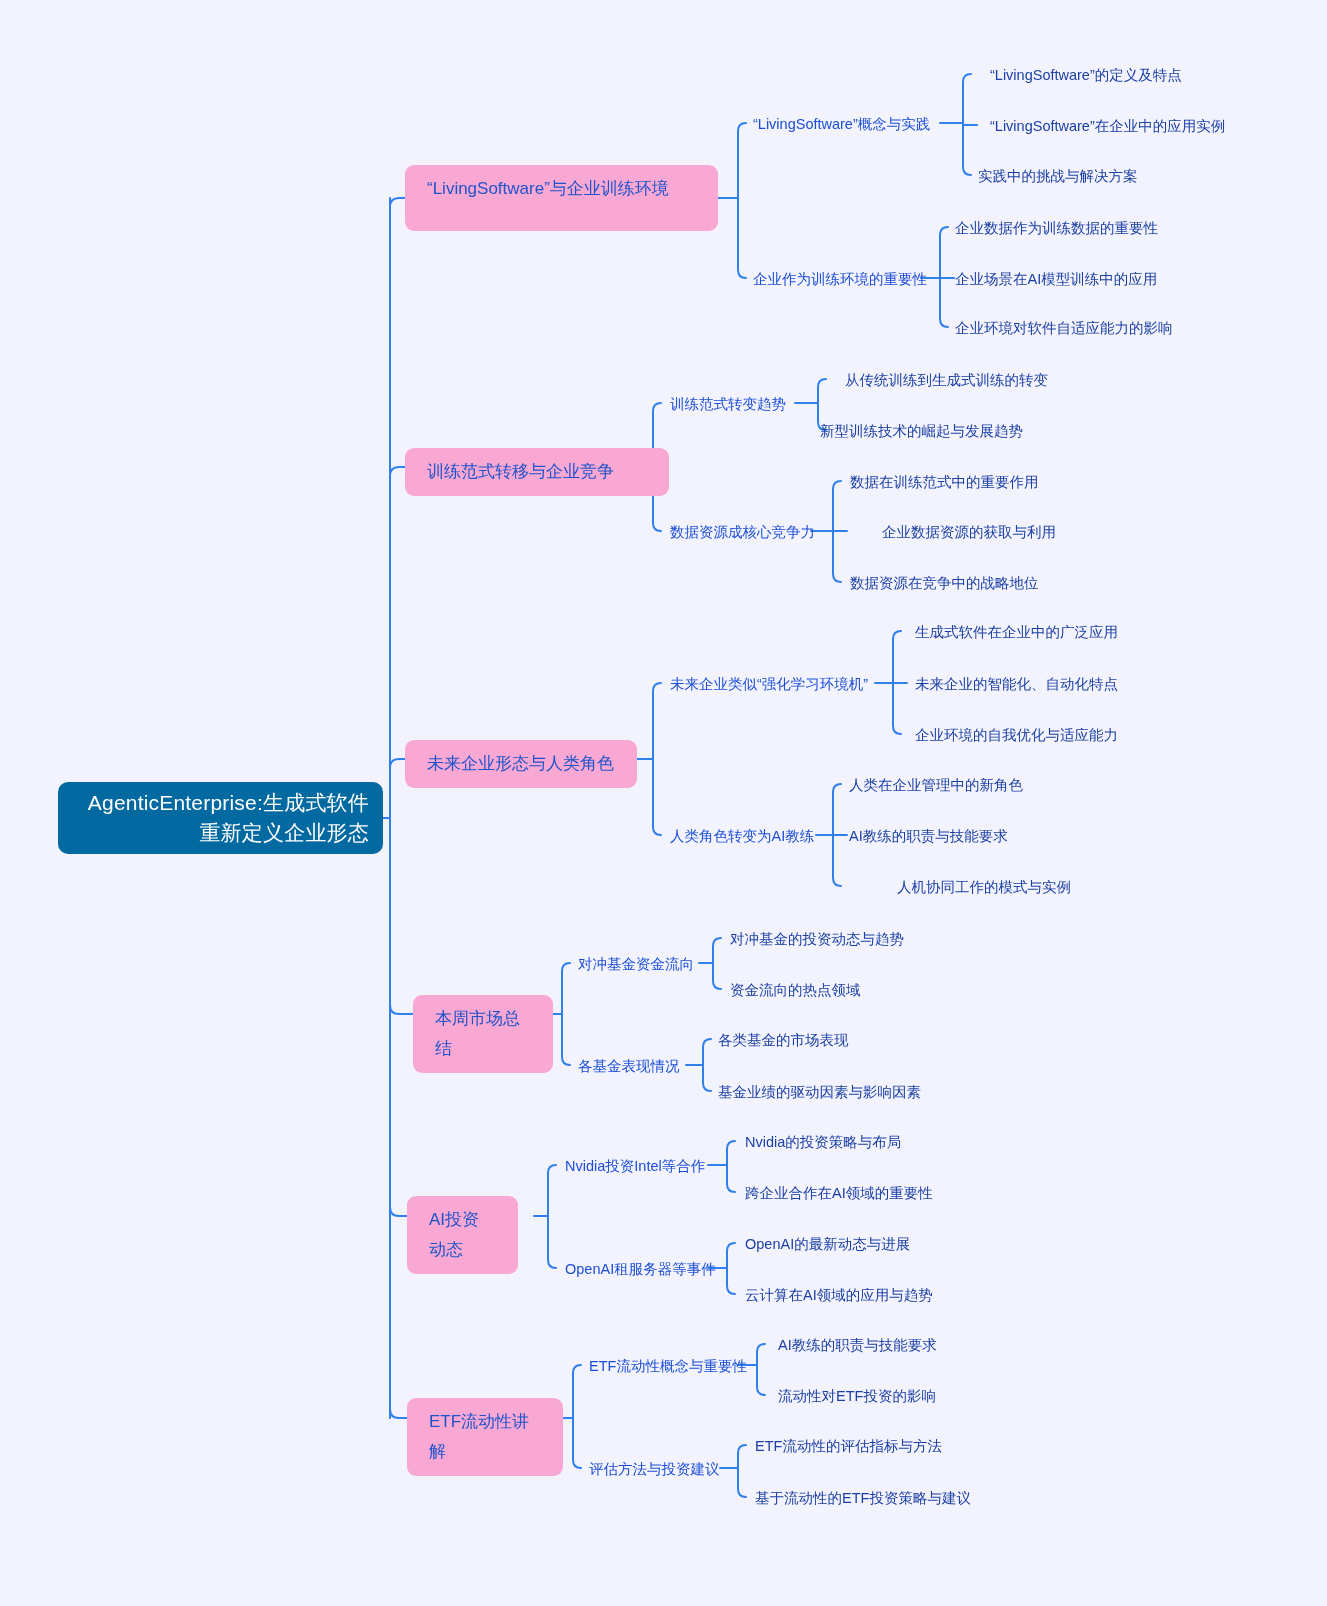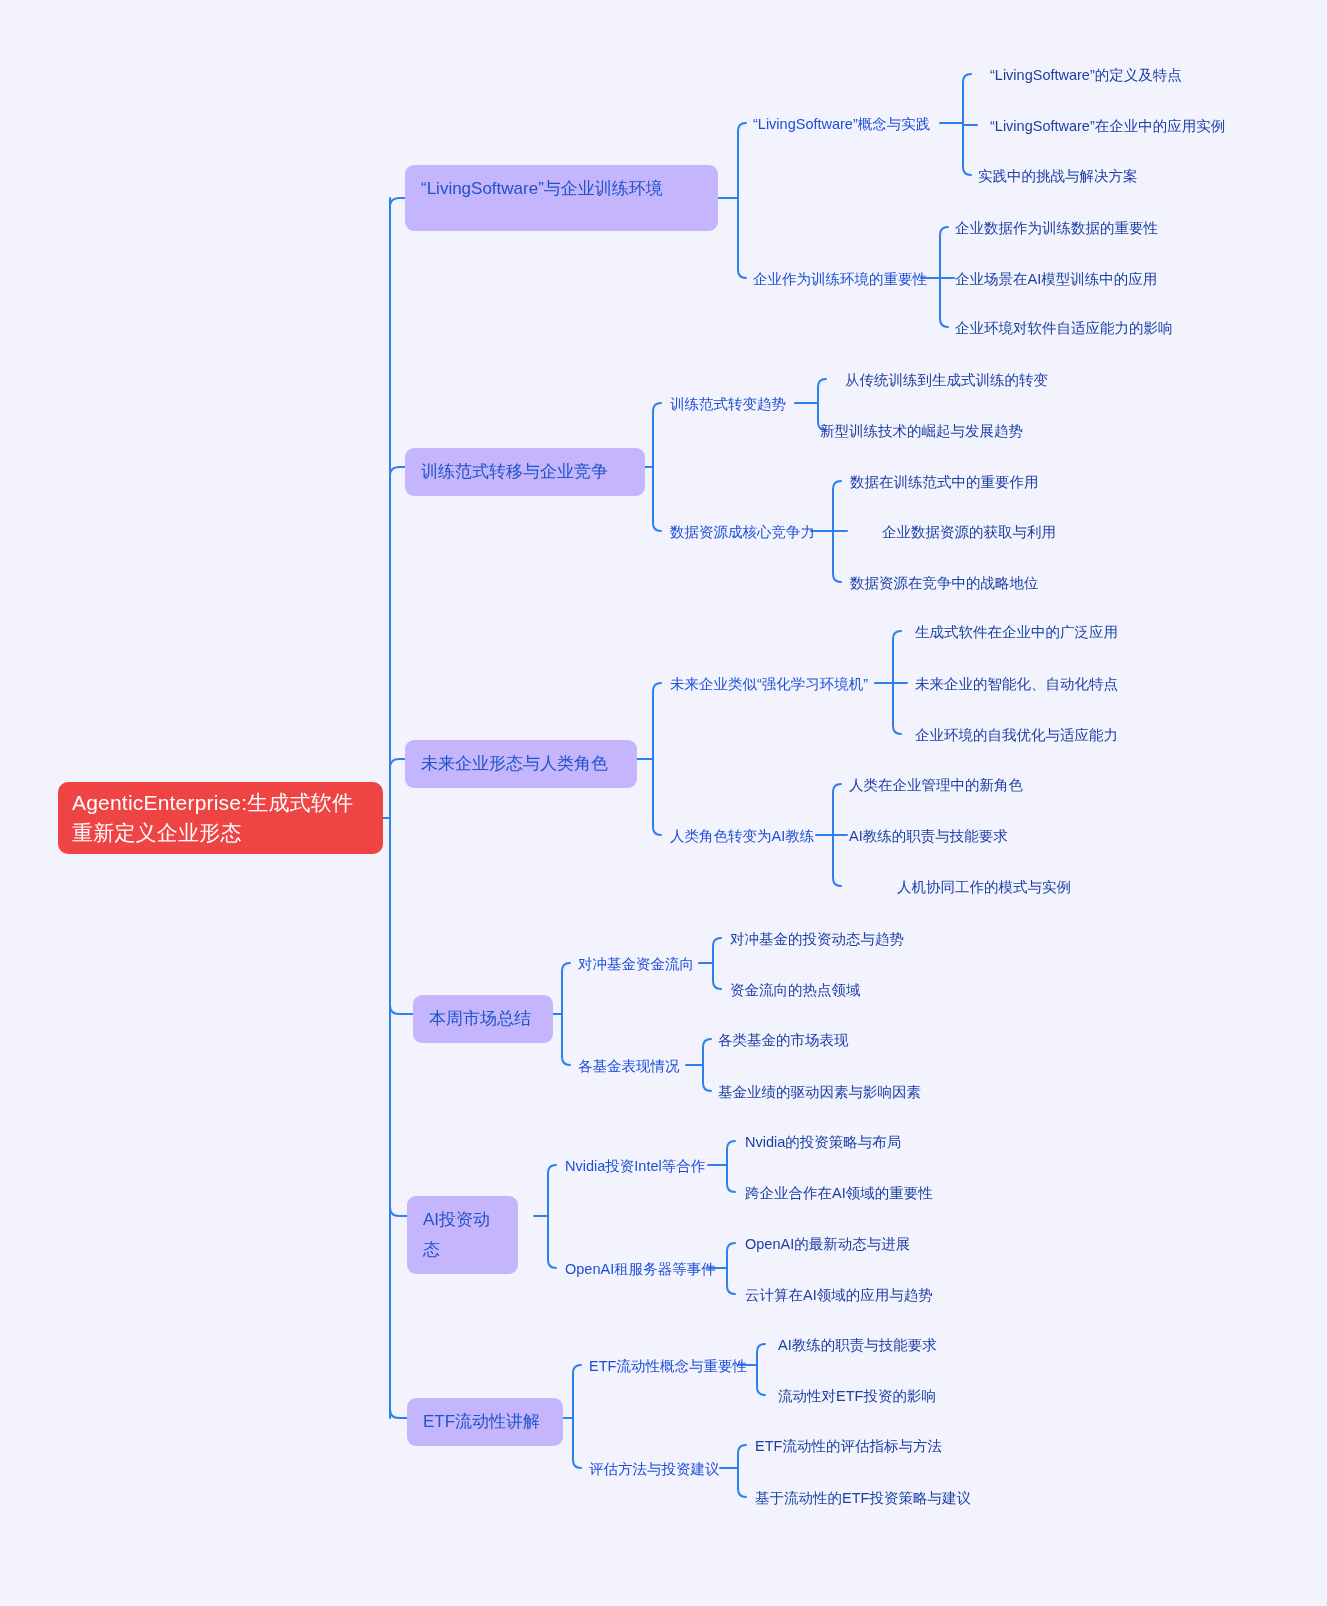--- a/index.html
+++ b/index.html
@@ -34,43 +34,43 @@
   }
 
   .node {
     position: absolute;
     box-sizing: border-box;
     white-space: pre-wrap;
   }
 
   
   .root {
-    background: #ef4444;
+    background: #0369a1;
     color: #ffffff;
     border-radius: 10px;
     font-size: 21px;
     line-height: 30px;
     letter-spacing: .2px;
-    text-align: left;
+    text-align: right;
     padding: 12px 14px;
     width: 325px;
     left: 58px;
     top: 782px;
     display: flex;
     align-items: center;
     justify-content: center;
   }
 
   
   .lvl2 {
-    background: #c4b5fd;
+    background: #f9a8d4;
     border-radius: 9px;
     font-size: 17px;
     line-height: 30px;
-    padding: 9px 16px;
+    padding: 9px 22px;
     color: #1f53c9;
   }
 
   
   .lvl3, .lvl4 {
     font-size: 14.5px;
     line-height: 20px;
     color: #1d4ed8;
     padding: 1px 0;
   }
@@ -127,21 +127,21 @@
       <path d="M 765 1344 Q 757 1344 757 1352 V 1387 Q 757 1395 765 1395" fill="none" stroke="#2f80ed" stroke-width="2" stroke-linecap="round" stroke-linejoin="round"></path>
       <path d="M 738 1365 H 757" fill="none" stroke="#2f80ed" stroke-width="2" stroke-linecap="round" stroke-linejoin="round"></path>
       <path d="M 746 1445 Q 738 1445 738 1453 V 1489 Q 738 1497 746 1497" fill="none" stroke="#2f80ed" stroke-width="2" stroke-linecap="round" stroke-linejoin="round"></path>
       <path d="M 720 1468 H 738" fill="none" stroke="#2f80ed" stroke-width="2" stroke-linecap="round" stroke-linejoin="round"></path>
       <path d="M 581 1365 Q 573 1365 573 1373 V 1460 Q 573 1468 581 1468" fill="none" stroke="#2f80ed" stroke-width="2" stroke-linecap="round" stroke-linejoin="round"></path>
       <path d="M 563 1418 H 573" fill="none" stroke="#2f80ed" stroke-width="2" stroke-linecap="round" stroke-linejoin="round"></path>
     </svg>
   <div id="nodes">
       <div class="node root" style="left: 58px; top: 782px; width: 325px; height: 72px;">AgenticEnterprise:生成式软件重新定义企业形态</div>
       <div class="node lvl2" style="left: 405px; top: 165px; width: 313px; min-height: 66px;">“LivingSoftware”与企业训练环境</div>
-      <div class="node lvl2" style="left: 405px; top: 448px; width: 240px; min-height: 40px;">训练范式转移与企业竞争</div>
+      <div class="node lvl2" style="left: 405px; top: 448px; width: 264px; min-height: 40px;">训练范式转移与企业竞争</div>
       <div class="node lvl2" style="left: 405px; top: 740px; width: 232px; min-height: 40px;">未来企业形态与人类角色</div>
       <div class="node lvl2" style="left: 413px; top: 995px; width: 140px; min-height: 40px;">本周市场总结</div>
       <div class="node lvl2" style="left: 407px; top: 1196px; width: 111px; min-height: 40px;">AI投资动态</div>
       <div class="node lvl2" style="left: 407px; top: 1398px; width: 156px; min-height: 40px;">ETF流动性讲解</div>
       <div class="node lvl3" style="left: 753px; top: 113px;">“LivingSoftware”概念与实践</div>
       <div class="node lvl4" style="left: 990px; top: 64px;">“LivingSoftware”的定义及特点</div>
       <div class="node lvl4" style="left: 990px; top: 115px;">“LivingSoftware”在企业中的应用实例</div>
       <div class="node lvl4" style="left: 978px; top: 165px;">实践中的挑战与解决方案</div>
       <div class="node lvl3" style="left: 753px; top: 268px;">企业作为训练环境的重要性</div>
       <div class="node lvl4" style="left: 955px; top: 217px;">企业数据作为训练数据的重要性</div>

